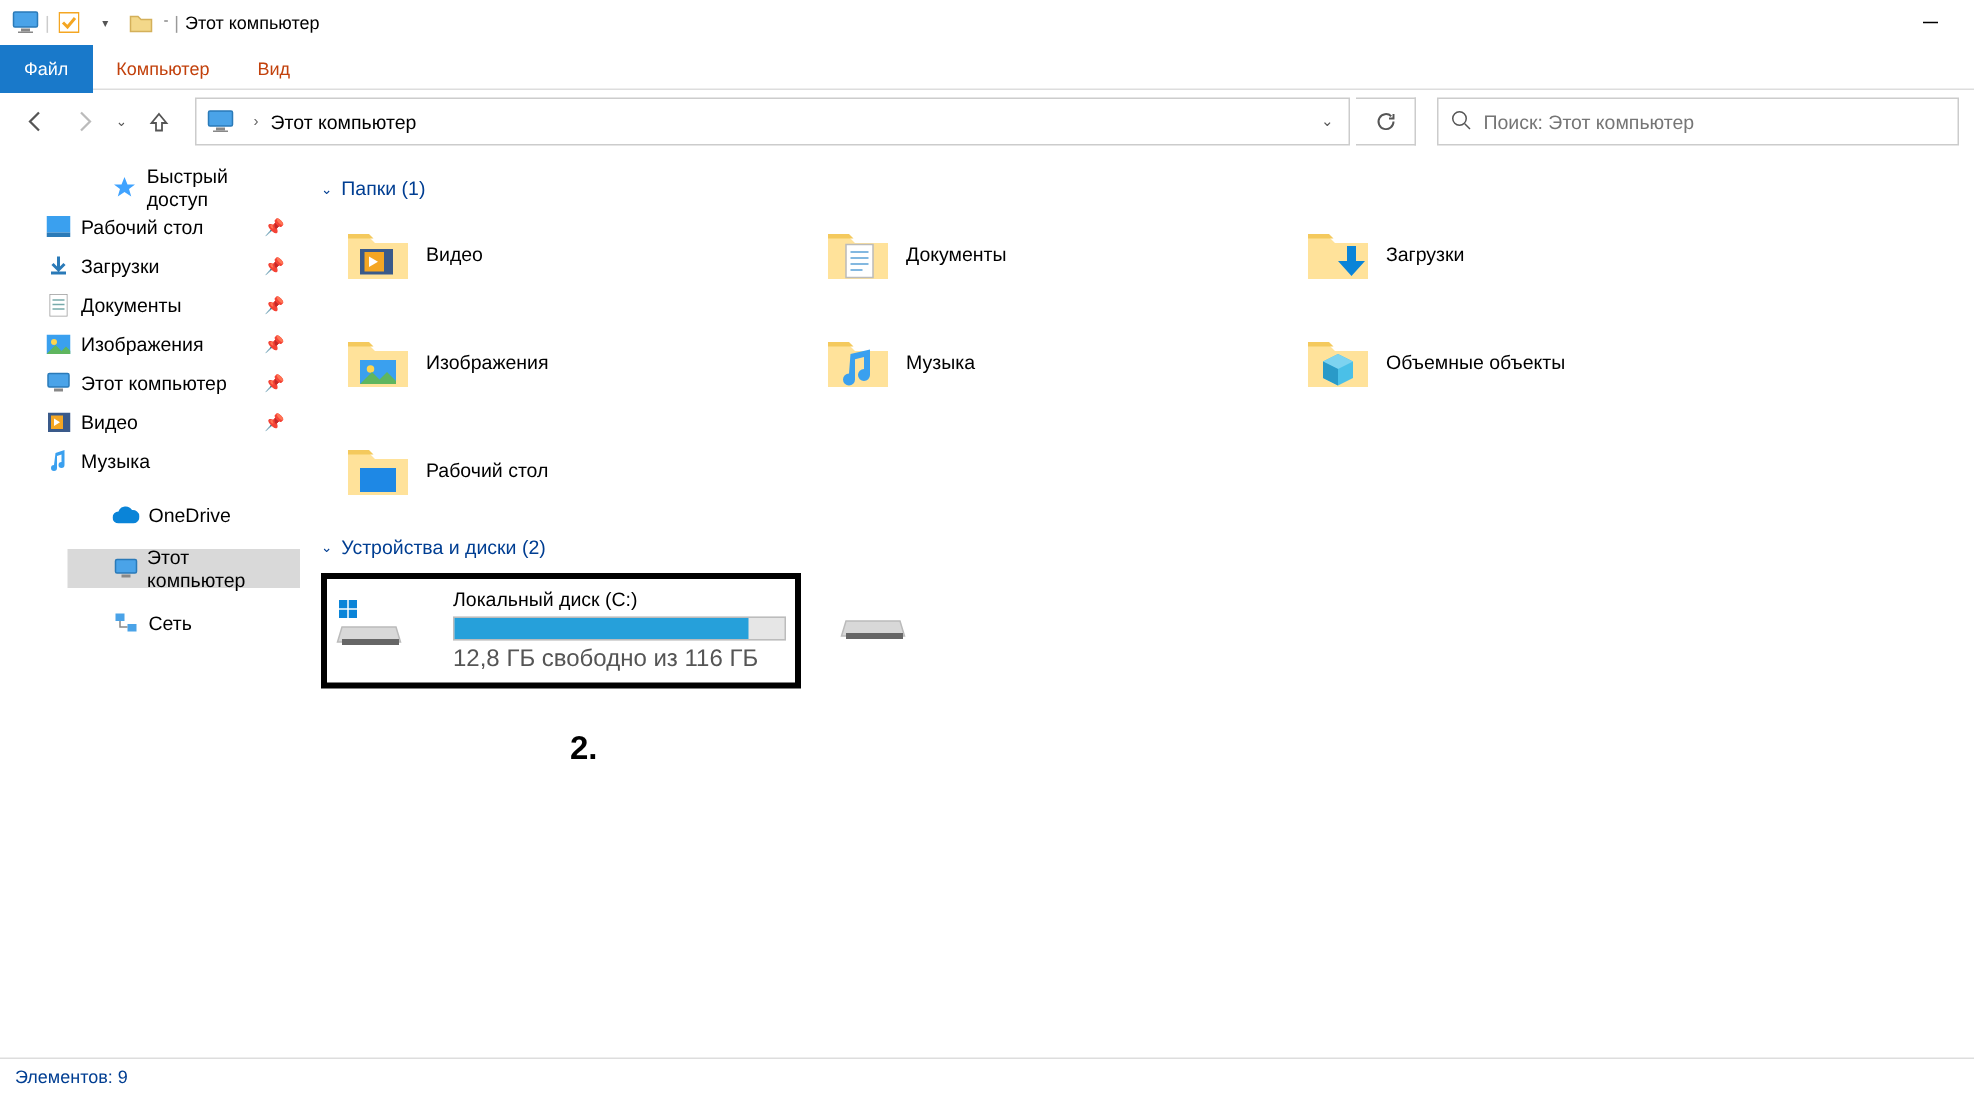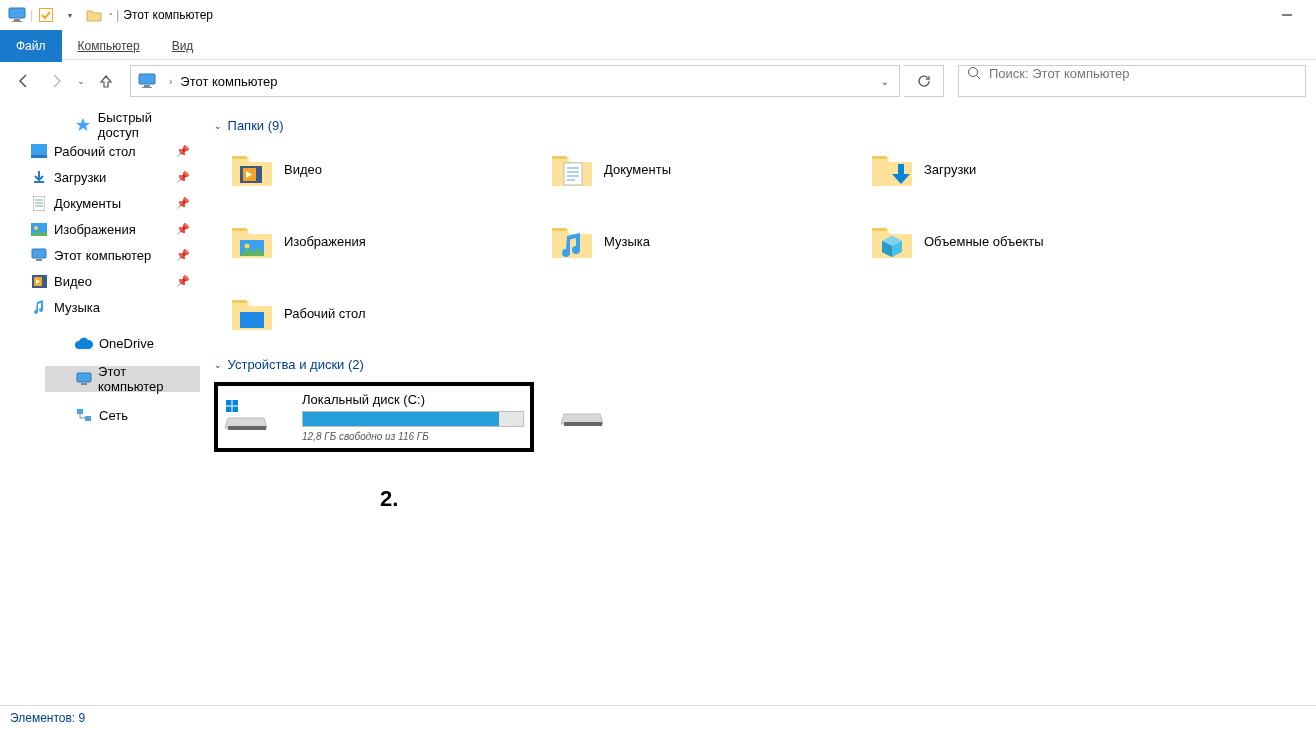--- a/index.html
+++ b/index.html
@@ -11,34 +11,34 @@
 .titlebar .qat-icon { width: 22px; height: 22px; display: flex; align-items: center; justify-content: center; }
 .titlebar .sep { color: #999; margin: 0 4px; }
 .titlebar .title { font-size: 12px; color: #000; }
 .titlebar .spacer { flex: 1; }
 .titlebar .winbtn { width: 46px; height: 30px; display: flex; align-items: center; justify-content: center; color: #000; font-size: 16px; }
 
 
 .ribbon { height: 30px; background: #fff; display: flex; align-items: stretch; border-bottom: 1px solid #ddd; }
 .ribbon .tab { padding: 16px 16px; display: flex; align-items: center; font-size: 12px; }
 .ribbon .tab.file { background: #1979ca; color: #fff; }
-.ribbon .tab.normal { color: #404040; text-decoration: underline; }
+.ribbon .tab.normal { color: #c2410c; }
 
 
 .navbar { height: 42px; display: flex; align-items: center; padding: 6px 10px; gap: 4px; }
 .navbtn { width: 28px; height: 28px; display: flex; align-items: center; justify-content: center; color: #555; }
 .navbtn.disabled { color: #bbb; }
 .addrbar { flex: 0 0 770px; height: 32px; border: 1px solid #ccc; display: flex; align-items: center; padding: 0 4px; margin-left: 6px; }
 .addrbar .crumb-icon { width: 24px; height: 24px; display: flex; align-items: center; justify-content: center; margin-right: 4px; }
 .addrbar .crumb { font-size: 13px; color: #000; margin-left: 2px; }
 .addrbar .crumb-sep { color: #666; margin: 0 6px; font-size: 10px; }
 .addrbar .spacer { flex: 1; }
 .addrbar .addr-chevron { color: #555; margin: 0 6px; font-size: 10px; }
 .refreshbtn { width: 40px; height: 32px; border: 1px solid #ccc; border-left: none; display: flex; align-items: center; justify-content: center; }
-.searchbar { flex: 1; height: 32px; border: 1px solid #ccc; margin-left: 10px; display: flex; align-items: flex-start; padding: 0 8px; }
+.searchbar { flex: 1; height: 32px; border: 1px solid #ccc; margin-left: 10px; display: flex; align-items: center; padding: 0 8px; }
 .searchbar .search-icon { margin-right: 8px; color: #555; }
 .searchbar input { border: none; outline: none; font-size: 13px; flex: 1; color: #555; }
 
 
 .main { display: flex; height: calc(100% - 30px - 30px - 42px - 24px); }
 
 
 .sidebar { width: 200px; padding: 10px 0; overflow-y: auto; }
 .side-item { display: flex; align-items: center; height: 26px; padding: 0 10px 0 30px; font-size: 13px; position: relative; }
 .side-item.root { padding-left: 30px; font-weight: 400; margin-left: 45px; }
@@ -57,21 +57,21 @@
 .folder-item .flabel { font-size: 13px; }
 
 .drives-row { display: flex; gap: 20px; margin-left: 14px; }
 .drive-item { display: flex; align-items: flex-start; width: 320px; padding: 6px; }
 .drive-item.highlight { border: 4px solid #000; gap: 24px; }
 .drive-item .dicon { width: 44px; height: 44px; margin-right: 10px; display: flex; align-items: center; justify-content: center; }
 .drive-info { flex: 1; }
 .drive-name { font-size: 13px; margin-bottom: 4px; }
 .drive-bar { height: 16px; background: #e6e6e6; position: relative; border: 1px solid #bcbcbc; margin-bottom: 4px; }
 .drive-bar .fill { height: 100%; background: #26a0da; }
-.drive-free { font-size: 10px; color: #555; font-style: italic; }
+.drive-free { font-size: 16px; color: #555; }
 
 .annotation { position: absolute; left: 380px; top: 486px; font-size: 22px; font-weight: bold; color: #000; }
 
 
 .statusbar { height: 24px; border-top: 1px solid #ddd; display: flex; align-items: center; padding: 0 10px; font-size: 12px; color: #003e92; }
 
 
 .svg { display: block; }
 </style>
 </head>
@@ -289,21 +289,21 @@
           </svg>
         </span>
       <span>Сеть</span>
     </div>
   </div>
 
   <div class="content">
 
     <div class="section-header">
       <span class="chevron">⌄</span>
-      <span>Папки (9)</span>
+      <span>Папки (1)</span>
     </div>
 
     <div class="folders-grid">
       <div class="folder-item">
         <span class="ficon">
           <svg width="44" height="38" viewBox="0 0 44 38">
               <path d="M2 8 L16 8 L20 12 L42 12 L42 36 L2 36 Z" fill="#ffe29a"></path>
               <path d="M2 6 L16 6 L19 9 L2 9 Z" fill="#f4c95d"></path>
               <rect x="10" y="16" width="22" height="17" fill="#3a5a8a"></rect>
               <rect x="13" y="18" width="13" height="13" fill="#f4a623"></rect>

